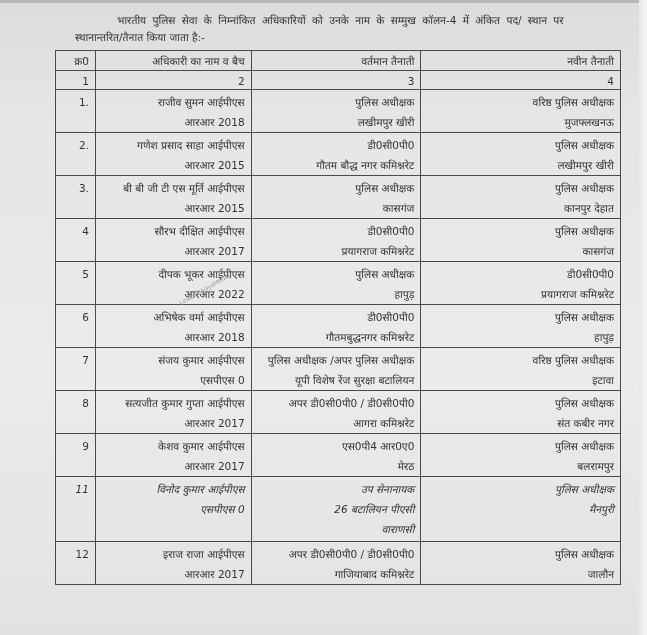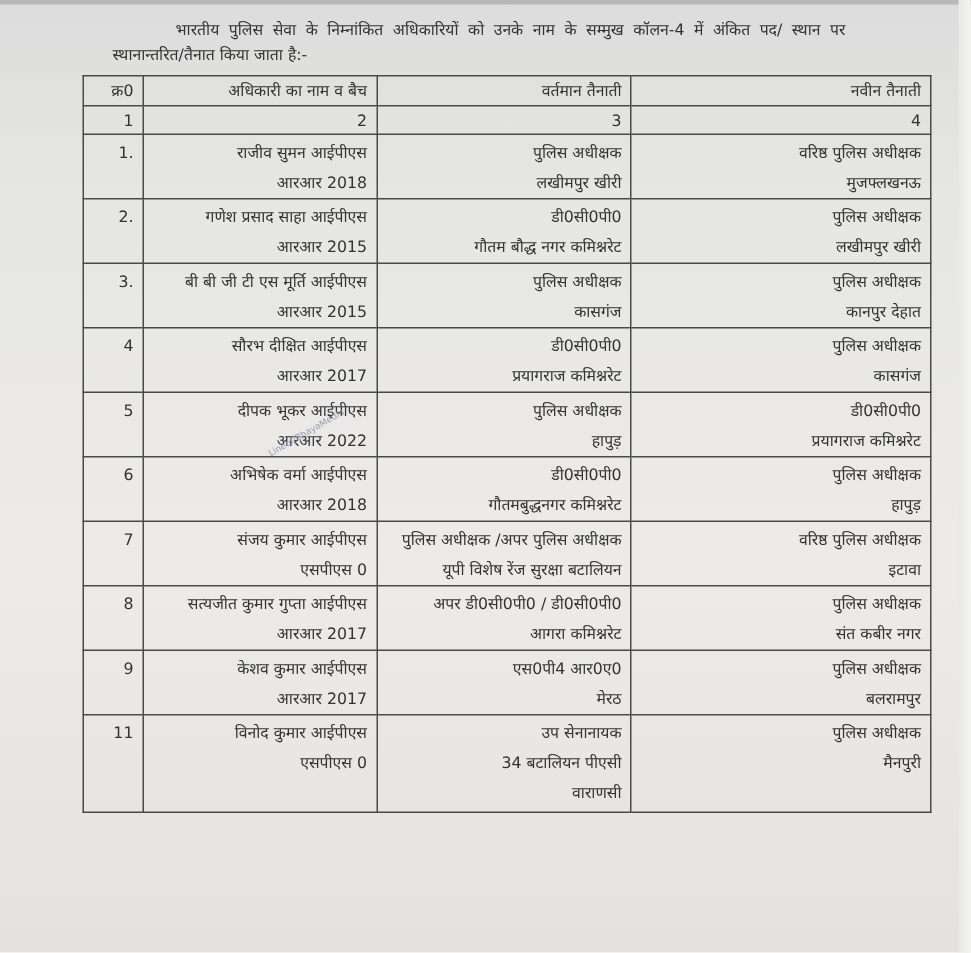--- a/index.html
+++ b/index.html
@@ -24,21 +24,21 @@
     font-size:10.5px; color:#333;text-align:right;
   }
   table.doc td {
     border:1.2px solid #4a4a4a; vertical-align:top;
     padding:2px 6px 0 6px; line-height:20px;
   }
   col.c1 { width:40px; } col.c2 { width:156px; } col.c3 { width:170px; } col.c4 { width:200px; }
   tr.hdr td { height:17px; line-height:16px; }
   tr.num td { height:16px; line-height:16px; }
   tr.row td { height:40px; }
-  tr.row.tall td { height:62px; }
+  tr.row.tall td { height:62px;font-style:italic; }
   .ln { display:block; }
   .watermark {
     position:absolute; left:178px; top:300px;
     font-size:6px; color:#9a9ab0; transform:rotate(-30deg); transform-origin:left top;
     white-space:nowrap;
   }
 </style>
 </head>
 <body>
 
@@ -206,24 +206,39 @@
         </td>
       </tr>
       <tr class="row tall">
         <td><span>11</span></td>
         <td>
           <span class="ln">विनोद कुमार आईपीएस</span>
           <span class="ln">एसपीएस 0</span>
         </td>
         <td>
           <span class="ln">उप सेनानायक</span>
-          <span class="ln">34 बटालियन पीएसी</span>
+          <span class="ln">26 बटालियन पीएसी</span>
           <span class="ln">वाराणसी</span>
         </td>
         <td>
           <span class="ln">पुलिस अधीक्षक</span>
           <span class="ln">मैनपुरी</span>
+        </td>
+      </tr>
+      <tr class="row">
+        <td><span>12</span></td>
+        <td>
+          <span class="ln">इराज राजा आईपीएस</span>
+          <span class="ln">आरआर 2017</span>
+        </td>
+        <td>
+          <span class="ln">अपर डी0सी0पी0 / डी0सी0पी0</span>
+          <span class="ln">गाजियाबाद कमिश्नरेट</span>
+        </td>
+        <td>
+          <span class="ln">पुलिस अधीक्षक</span>
+          <span class="ln">जालौन</span>
         </td>
       </tr>
     </tbody>
 </table>
 
 <div class="watermark">Lineof/BhayaMedia</div>
 
 </body></html>

